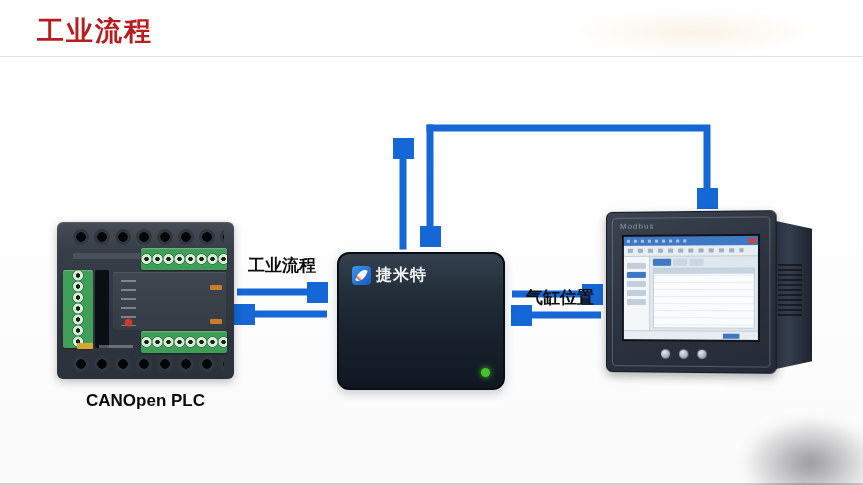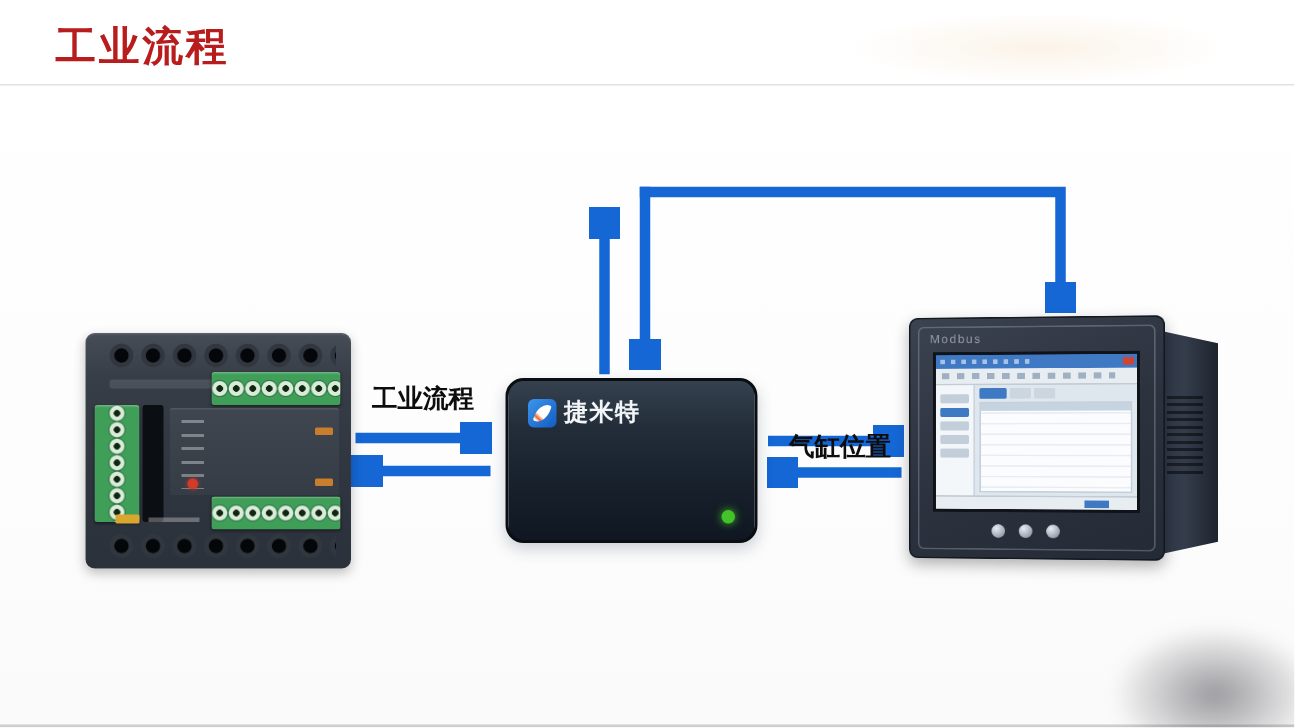--- a/index.html
+++ b/index.html
@@ -60,21 +60,21 @@
   .plc-dashes { position:absolute; left:8px; top:7px; width:15px; height:46px;
                 background:repeating-linear-gradient(180deg, rgba(255,255,255,.35) 0 2px, rgba(0,0,0,0) 2px 9px); }
   .plc-led-red { position:absolute; left:12px; bottom:4px; width:7px; height:7px; border-radius:50%;
                  background:#d43a2a; box-shadow:0 0 3px rgba(220,60,40,.8); }
   .plc-tag { position:absolute; right:4px; width:12px; height:5px; background:#c97e2e; border-radius:1px; }
   .plc-tag.a { top:12px; } .plc-tag.b { bottom:6px; }
   .plc-sticker { position:absolute; left:20px; bottom:30px; width:16px; height:6px; background:#d9a62e; border-radius:1px; }
   .plc-sticker2 { position:absolute; left:42px; bottom:31px; width:34px; height:3px; background:rgba(255,255,255,.3); }
 
   
-  .gw { position:absolute; left:337px; top:252px; width:168px; height:110px; border-radius:12px;
+  .gw { position:absolute; left:337px; top:252px; width:168px; height:138px; border-radius:12px;
         background:linear-gradient(180deg,#35414f 0%,#222d39 30%,#161f2a 70%,#101722 100%);
         border:2px solid #0a0e13; box-shadow:0 4px 10px rgba(30,50,80,.22);padding-left:31px; }
   .gw-brandrow { position:absolute; left:13px; top:11px; display:flex; align-items:center; gap:5px; }
   .gw-logo { width:19px; height:19px; border-radius:4px; position:relative;
              background:linear-gradient(135deg,#3b96ec,#135cc2); overflow:hidden; }
   .gw-logo .leaf { position:absolute; left:5px; top:3px; width:9px; height:13px;
                    border-radius:85% 10% 85% 10%; transform:rotate(18deg);
                    background:linear-gradient(205deg,#ffffff 0 62%, #e8632a 78%, #ffffff 90%); }
   .gw-brand { color:#f2f5f8; font-size:16px; font-weight:700; letter-spacing:1px; }
   .gw-model { position:absolute; left:0; right:0; top:48px; text-align:center; color:#eef2f7;
@@ -217,16 +217,17 @@
           </div>
       </div>
       <div class="ipc-buttons">
           <i></i>
           <i></i>
           <i></i>
         </div>
     </div>
   </div>
 
+  <div class="cap" id="cap-plc">CANOpen PLC</div>
 
   <div class="smudge"></div>
   <div class="bottom-edge"></div>
 </div>
 
 </body></html>

